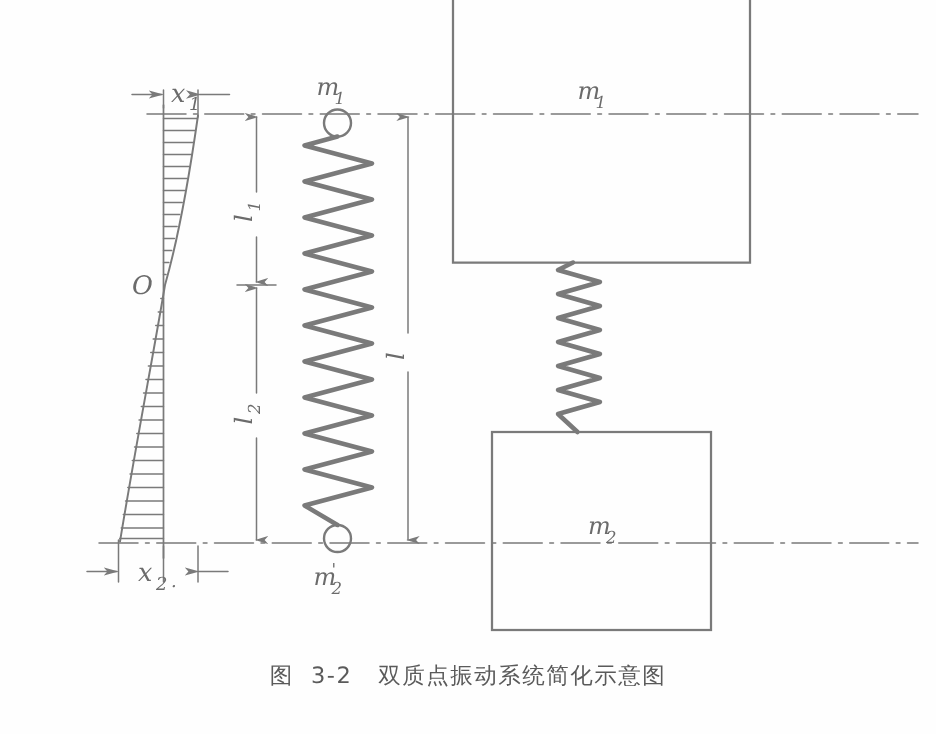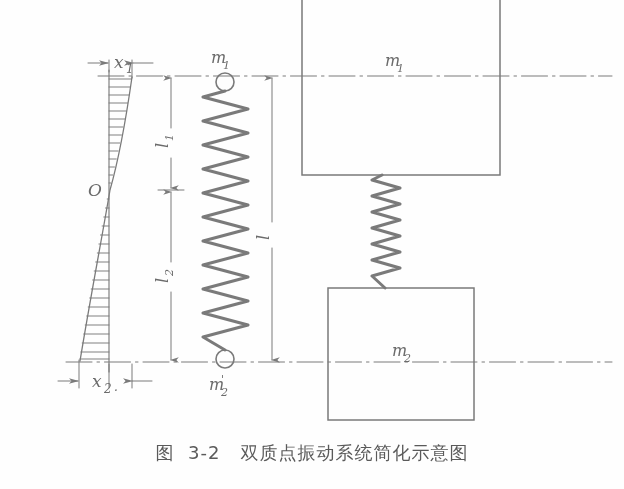--- a/index.html
+++ b/index.html
@@ -8,21 +8,21 @@
     width:624px;height:489px;position:relative;overflow:hidden;
     font-family:"Liberation Serif", serif;
     background:#fefefe;
   }
   #figure-root{position:absolute;inset:0;}
   svg#diagram{position:absolute;left:0;top:0;width:624px;height:489px;}
   .caption{
     position:absolute;left:0;top:441px;width:624px;
     text-align:center;
     font-family:"DejaVu Sans", sans-serif;
-    font-size:18px;color:#5a5a5a;letter-spacing:1px;
+    font-size:15px;color:#5a5a5a;letter-spacing:1px;
     white-space:pre;
   }
   .mathlabel{
     font-family:"DejaVu Serif", serif;
     font-style:italic;
     fill:#6b6b6b;
   }
 </style>
 </head>
 <body>

